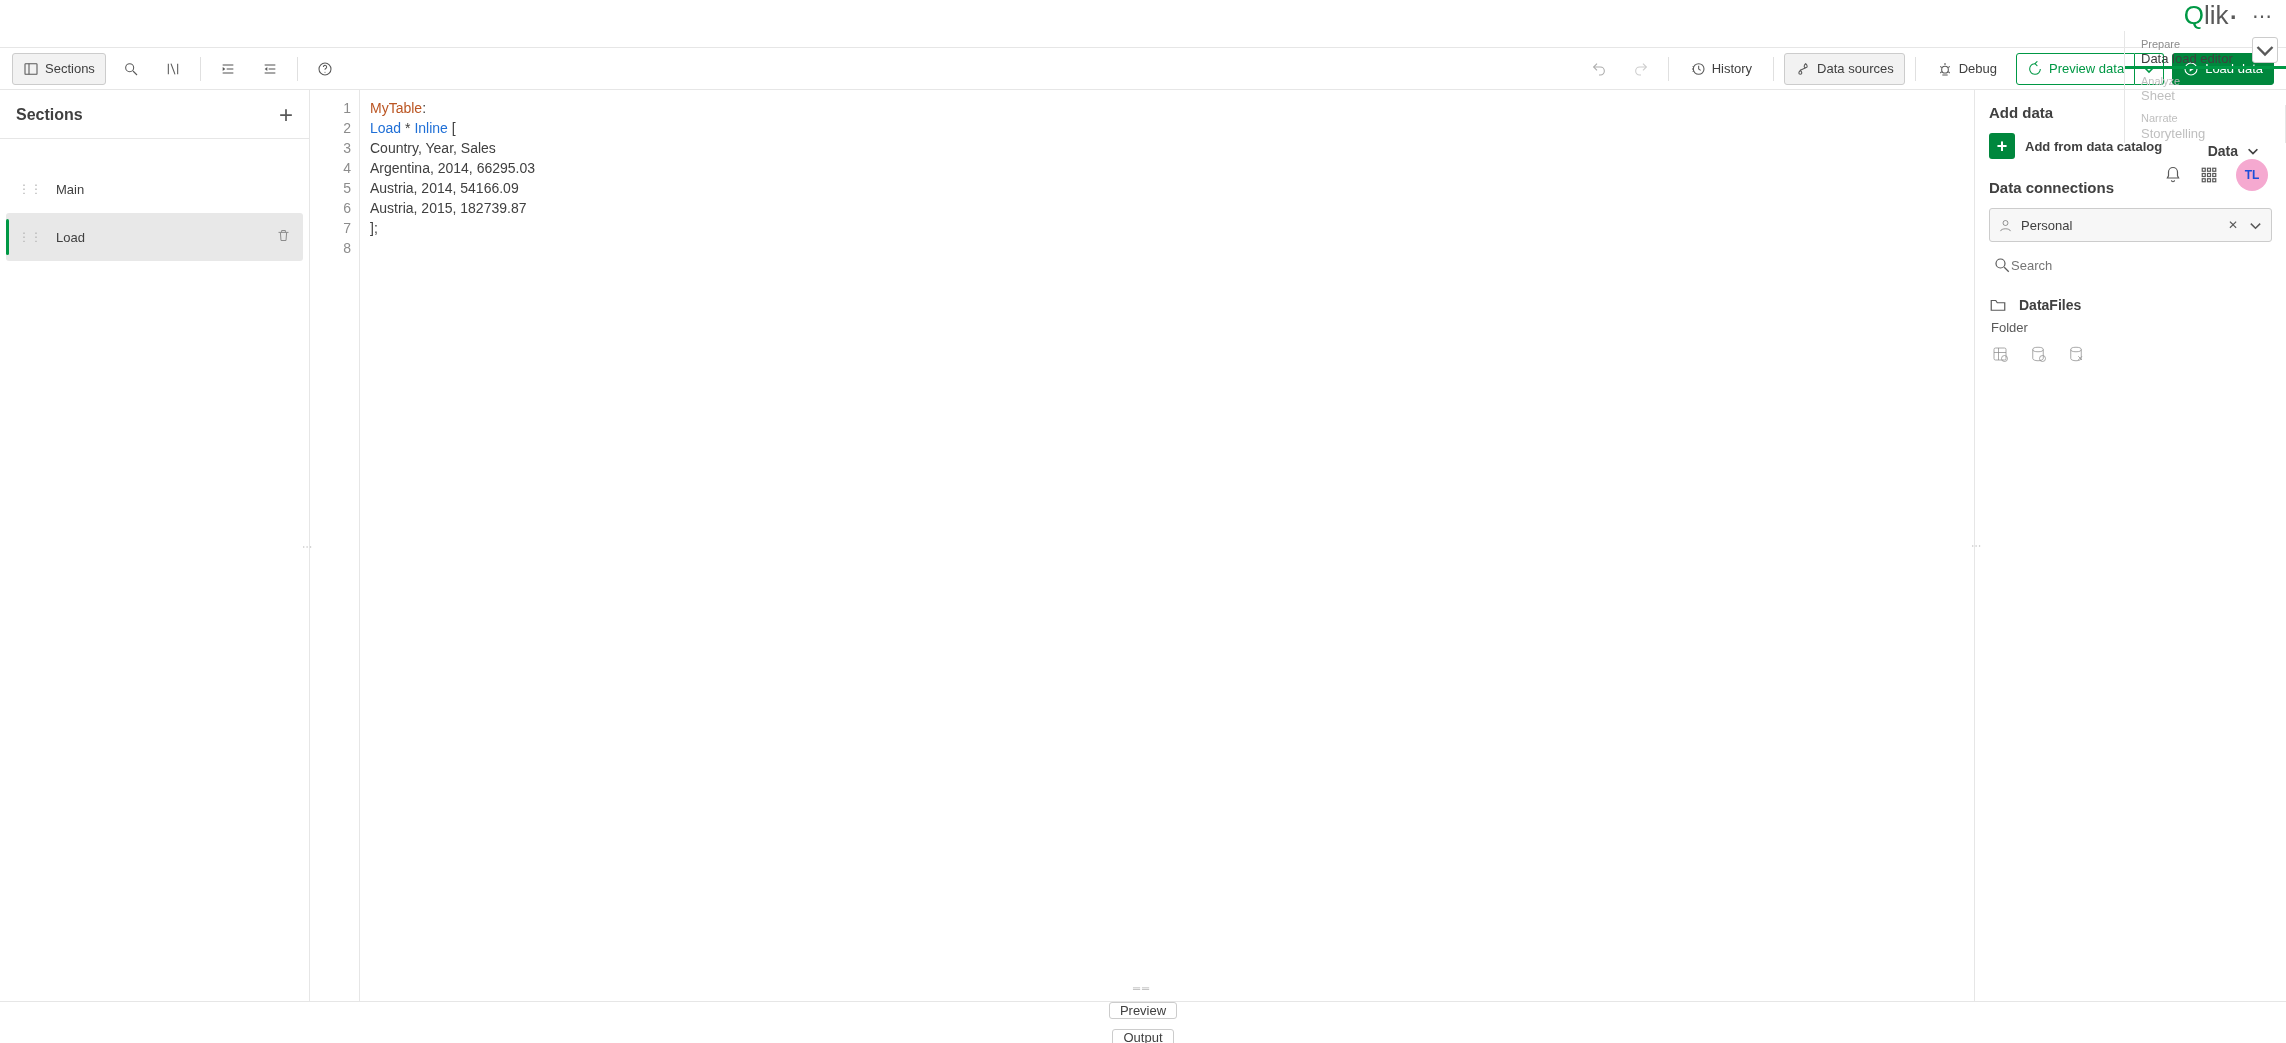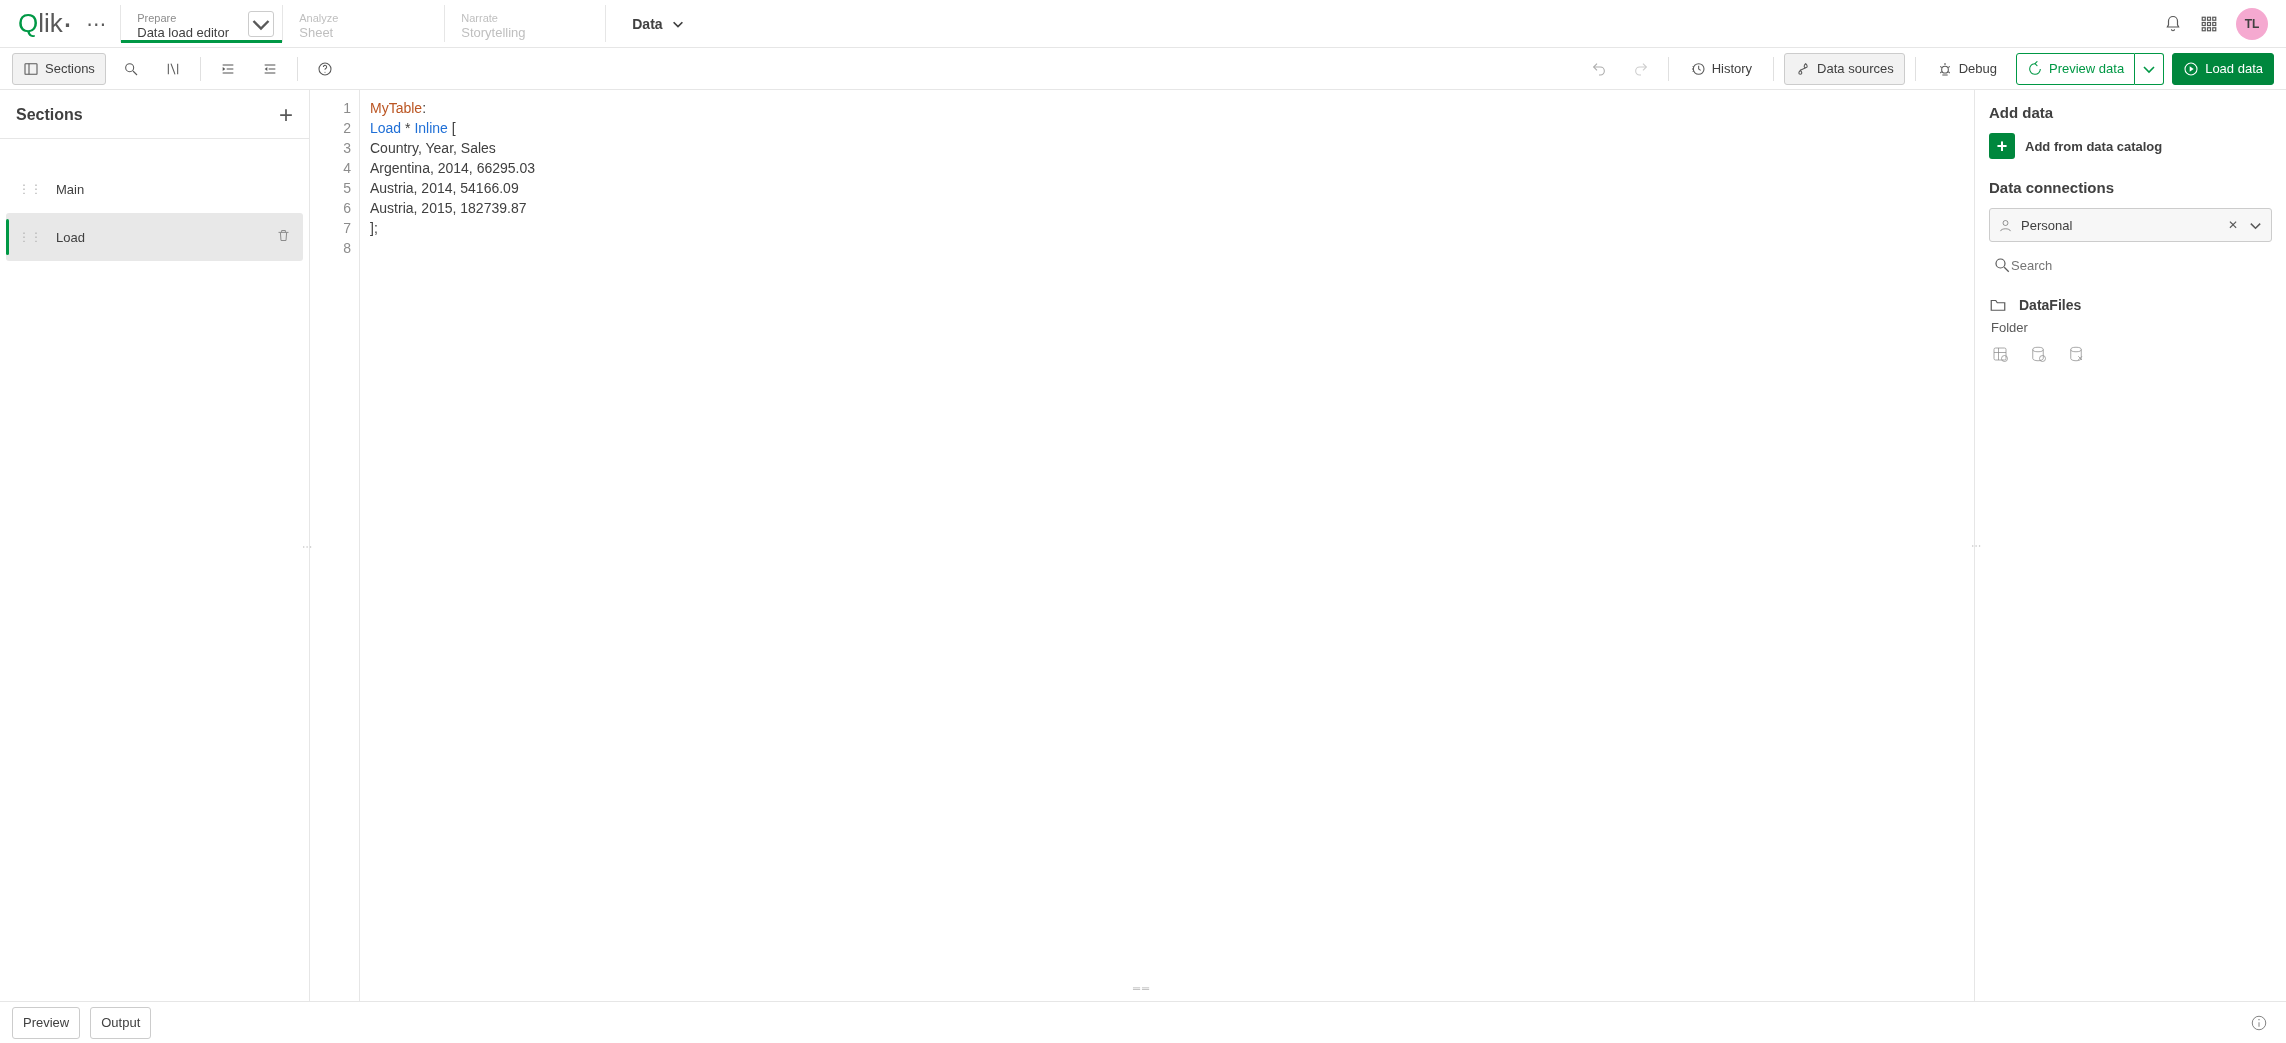--- a/index.html
+++ b/index.html
@@ -1,19 +1,19 @@
 <!DOCTYPE html>
 <html><head>
 <meta charset="utf-8">
 <style>
   * { box-sizing: border-box; margin: 0; padding: 0; font-family: "QlikView Sans", -apple-system, BlinkMacSystemFont, "Segoe UI", Arial, sans-serif; }
   html, body { height: 100%; width: 100%; overflow: hidden; background: #fff; color: #404040; }
   
   .topbar {
-    height: 48px; display: flex; align-items: center; border-bottom: 1px solid #e6e6e6;
+    height: 48px; display: flex; align-items: flex-end; border-bottom: 1px solid #e6e6e6; flex-direction: column;
   }
   .logo-block { display: flex; align-items: center; padding: 0 14px 0 18px; gap: 14px; }
   .logo { font-size: 26px; font-weight: 500; }
   .logo .q { color: #009845; }
   .logo .dot { color: #595959; font-size: 34px; line-height: 0; position: relative; top: -5px; }
   .more-dots { font-size: 20px; color: #595959; cursor: pointer; }
   .nav-tab {
     border-left: 1px solid #e6e6e6; padding: 6px 16px 0 16px; min-width: 162px;
     display: flex; flex-direction: column; justify-content: center; position: relative; cursor: pointer;
   }
@@ -25,21 +25,21 @@
     position: absolute; right: 8px; top: 50%; transform: translateY(-50%);
     width: 26px; height: 26px; border: 1px solid #ccc; border-radius: 3px;
     display: flex; align-items: center; justify-content: center; font-size: 10px; color: #595959; background: #fff;
   }
   .nav-tab.inactive .nt-small, .nav-tab.inactive .nt-big { color: #bfbfbf; }
   .nav-tab.last { border-right: 1px solid #e6e6e6; }
   .center-dropdown { display:flex; align-items:center; padding:0 26px; gap:8px; font-size:14px; font-weight:600; cursor:pointer; color:#404040;}
   .topbar-spacer { flex: 1; }
   .topbar-right { display: flex; align-items: center; gap: 18px; padding-right: 18px; }
   .icon16 { width:18px; height:18px; stroke:#595959; stroke-width:1.6; fill:none; }
-  .avatar { width:32px; height:32px; border-radius:50%; background:#f5a9d0; color:#404040; font-size:12px; font-weight:600; display:flex; align-items:center; justify-content:center; cursor:pointer; }
+  .avatar { width:32px; height:32px; border-radius:50%; background:#f5a9d0; color:#1d4ed8; font-size:12px; font-weight:600; display:flex; align-items:center; justify-content:center; cursor:pointer; }
   
   .toolbar {
     height: 42px; display: flex; align-items: center; padding: 0 12px; gap: 8px;
     border-bottom: 1px solid #e6e6e6; background:#fff;
   }
   .tb-btn, .tb-icon {
     height: 32px; display: flex; align-items: center; justify-content:center;
     border: 1px solid transparent; border-radius: 3px; background: transparent;
     padding: 0 10px; font-size: 13px; color: #404040; cursor: pointer;
   }
@@ -92,21 +92,21 @@
   .space-select .end { margin-left:auto; display:flex; gap:10px; color:#595959; font-size:12px;}
   .search-row { margin-top:14px; display:flex; align-items:center; gap:0; padding:0 4px; }
   .search-row input { border:none; outline:none; font-size:13px; flex:1; }
   .conn-item { margin-top:22px; display:flex; align-items:center; gap:12px; font-size:14px; font-weight:600; color:#404040; cursor:pointer;}
   .conn-sub  { font-size:13px; color:#595959; margin-top:6px; margin-left:2px;}
   .conn-actions { margin-top:10px; display:flex; gap:20px; padding-left:2px; }
   .conn-actions svg { width:18px; height:18px; stroke:#8c8c8c; fill:none; cursor:pointer;}
   .vgrab-right { position:absolute; left:-4px; top:50%; transform:translateY(-50%); color:#b3b3b3; font-size:10px; writing-mode:vertical-rl; cursor:col-resize;}
   
   .footer {
-    height:42px; border-top:1px solid #e6e6e6; display:flex; align-items:center; padding:0 12px; gap:10px;
+    height:42px; border-top:1px solid #e6e6e6; display:flex; align-items:center; padding:0 12px; gap:10px;flex-direction:column;
   }
   .footer .tb-btn { border:1px solid #ccc; background:#fff; font-size:13px;}
   .footer-spacer { flex:1; }
   .info-circle { width:18px; height:18px; stroke:#595959; fill:none; cursor:pointer; margin-right:6px;}
   .chevd { font-size:11px; color:#595959; }
 </style>
 </head>
 <body>
 
 <div class="topbar">

